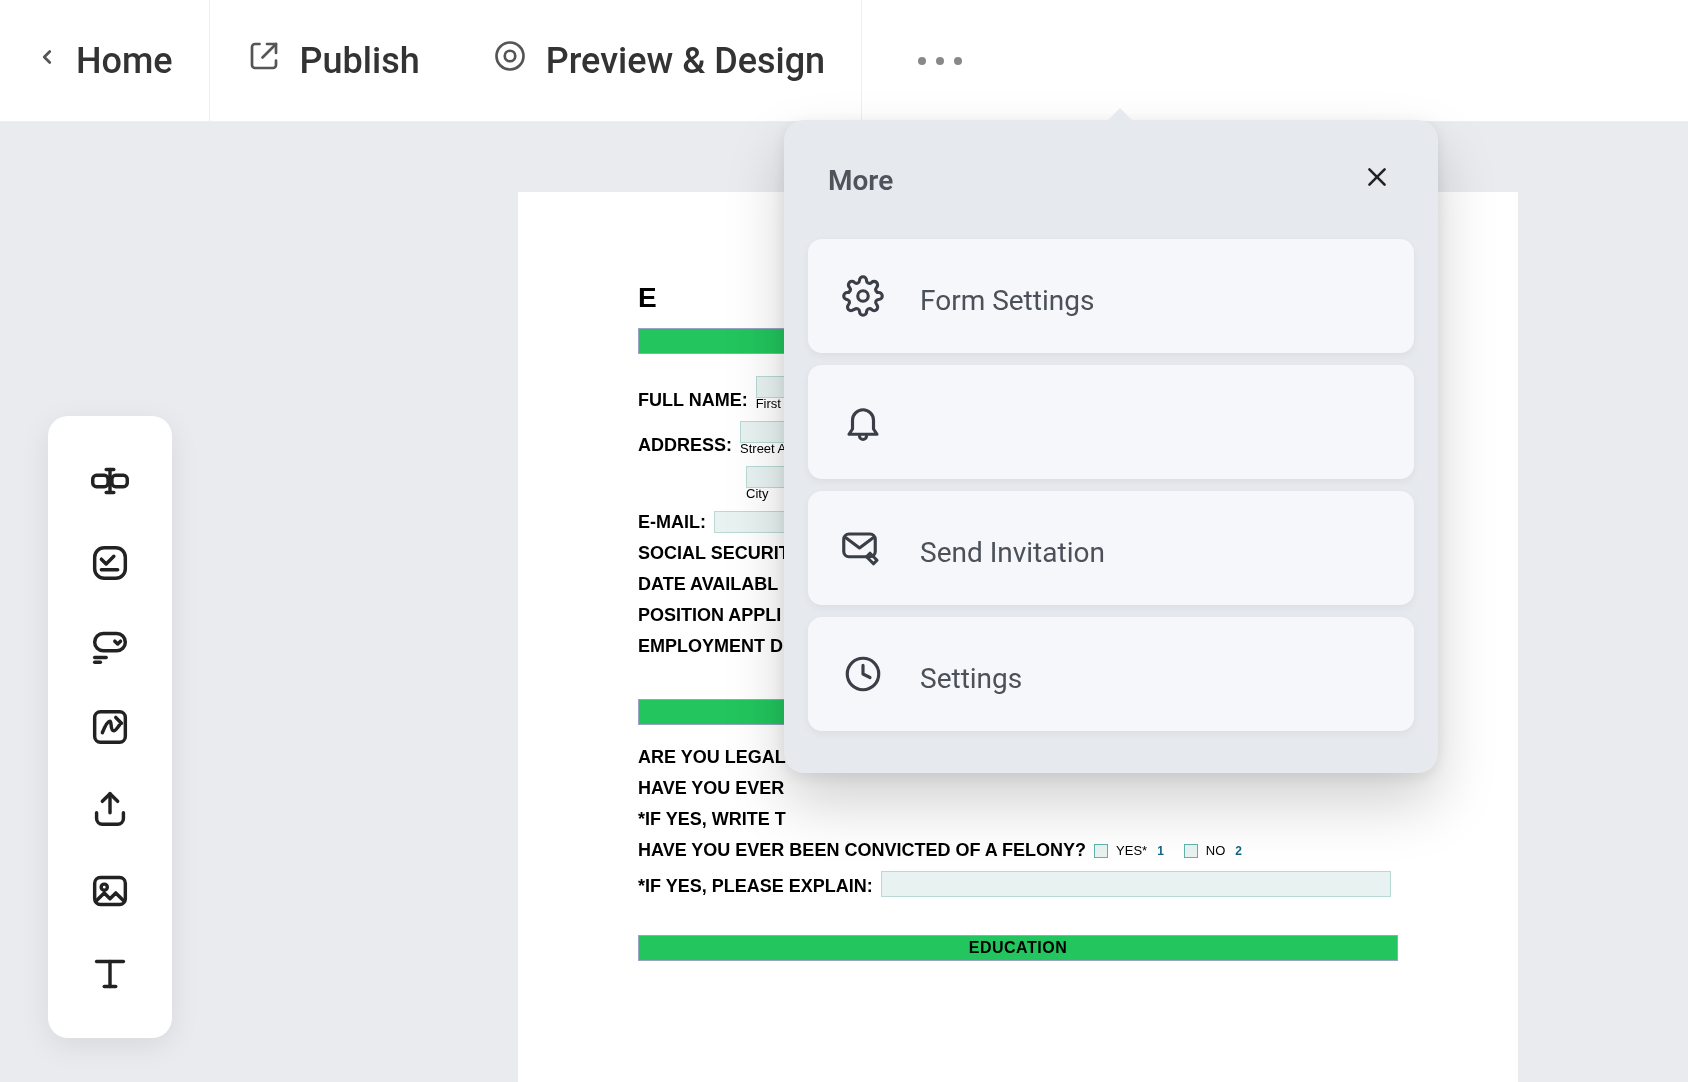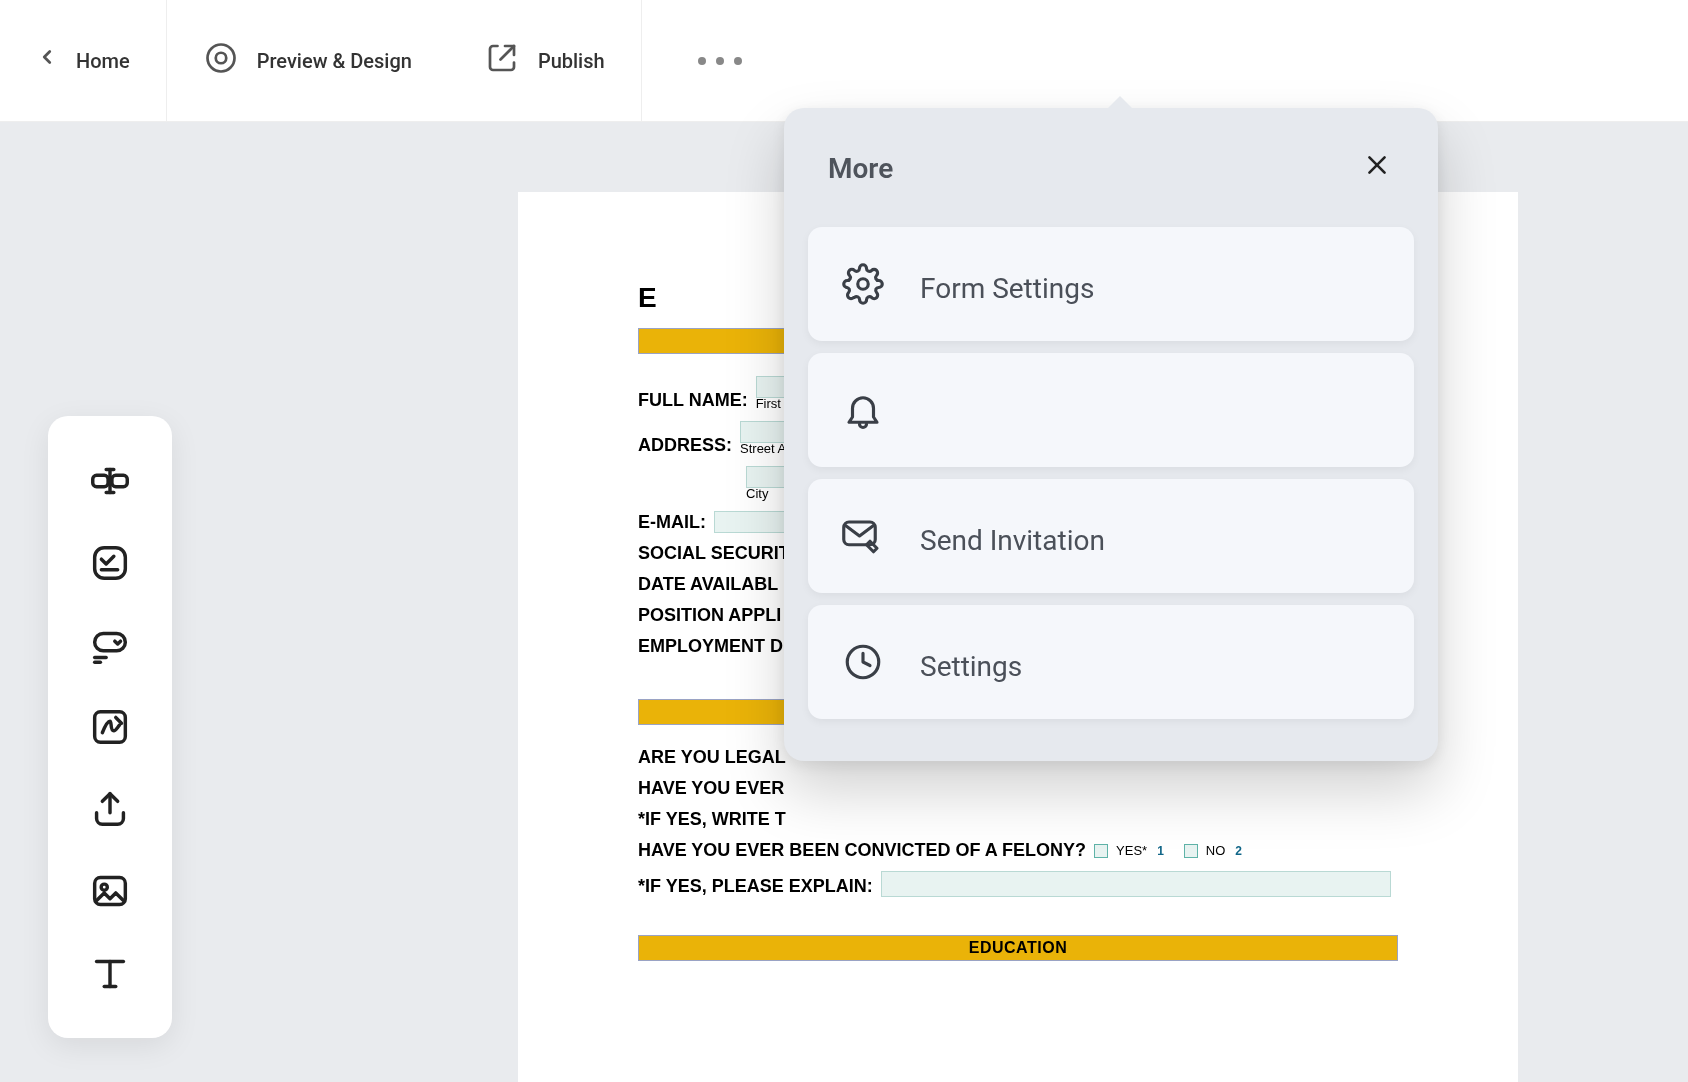--- a/index.html
+++ b/index.html
@@ -31,21 +31,21 @@
   gap: 14px;
 }
 .topnav .home-group .chev { font-size: 30px; color:#222; }
 .topnav .nav-item {
   display: flex;
   align-items: center;
   height: 100%;
   padding: 16px 36px;
   gap: 18px;
   color: #444;
-  font-size: 20px;
+  font-size: 36px;
   font-weight: 500;
   cursor: pointer;
 }
 .topnav .nav-item svg { stroke:#555; }
 .topnav .nav-label { color:#333; }
 .topnav .sep { width:1px; height:100%; background:#eee; }
 .topnav .more-btn {
   padding: 0 56px;
   display:flex;
   align-items:center;
@@ -89,21 +89,21 @@
   background:#fff;
 }
 .doc {
   padding: 90px 120px 0 120px;
   font-family: Arial, Helvetica, sans-serif;
   color:#000;
   font-size:18px;
 }
 .doc .title { font-size:28px; font-weight:bold; }
 .doc .section-bar {
-  background:#eab308;
+  background:#22c55e;
   border:1px solid #9aa3c4;
   height:26px;
   margin: 14px 0 22px 0;
   display:flex;align-items:center;justify-content:center;
   font-weight:bold;
   font-size:16px;
   letter-spacing:.5px;
 }
 .doc .row { margin: 10px 0; font-weight:bold; font-size:18px; display:flex; align-items:flex-end; }
 .doc .row .label { white-space:nowrap; }
@@ -117,21 +117,21 @@
 .doc .grp { display:flex; flex-direction:column; }
 .doc .felony-line { display:flex; align-items:center; gap:8px; font-weight:bold; font-size:18px; margin:10px 0; }
 .doc .cb { display:inline-block; width:14px; height:14px; border:1px solid #5fb3a8; background:#e8f3f1; }
 .doc .opt { font-size:13px; font-weight:normal; }
 .doc .small-num { font-size:12px; color:#168; margin-left:2px; }
 
 
 .popover {
   position:absolute;
   left: 784px;
-  top: 108px;
+  top: 120px;
   width: 654px;
   background:#e6e9ee;
   border-radius: 20px;
   box-shadow: 0 30px 60px rgba(0,0,0,.18), 0 4px 14px rgba(0,0,0,.08);
   padding: 8px 24px 30px 24px;
 }
 .popover::before {
   content:"";
   position:absolute;
   top:-12px; left: 322px;
@@ -173,37 +173,37 @@
       <svg width="22" height="30" viewBox="0 0 24 24" fill="none" stroke="#222" stroke-width="3" stroke-linecap="round" stroke-linejoin="round">
           <polyline points="15 18 9 12 15 6"></polyline>
         </svg>
     </span>
     <span class="nav-label">Home</span>
   </div>
 
 
   <div class="nav-item">
     <span>
-      <svg width="36" height="36" viewBox="0 0 24 24" fill="none" stroke-width="1.8">
-        <circle cx="12" cy="12" r="9"></circle>
-          <circle cx="12" cy="12" r="3.5"></circle>
-      </svg>
-    </span>
-    <span class="nav-label">Preview &amp; Design</span>
-  </div>
-
-  <div class="nav-item">
-    <span>
       <svg width="36" height="36" viewBox="0 0 24 24" fill="none" stroke-width="1.8" stroke-linecap="round" stroke-linejoin="round">
         <path d="M9 4H6a2 2 0 0 0-2 2v12a2 2 0 0 0 2 2h12a2 2 0 0 0 2-2v-3"></path>
         <polyline points="14 4 20 4 20 10"></polyline>
           <line x1="11" y1="13" x2="20" y2="4"></line>
       </svg>
     </span>
     <span class="nav-label">Publish</span>
+  </div>
+
+  <div class="nav-item">
+    <span>
+      <svg width="36" height="36" viewBox="0 0 24 24" fill="none" stroke-width="1.8">
+        <circle cx="12" cy="12" r="9"></circle>
+          <circle cx="12" cy="12" r="3.5"></circle>
+      </svg>
+    </span>
+    <span class="nav-label">Preview &amp; Design</span>
   </div>
 
   <div class="sep"></div>
 
   <div class="more-btn">
     <span class="dots">
         <span></span>
         <span></span>
         <span></span>
       </span>

